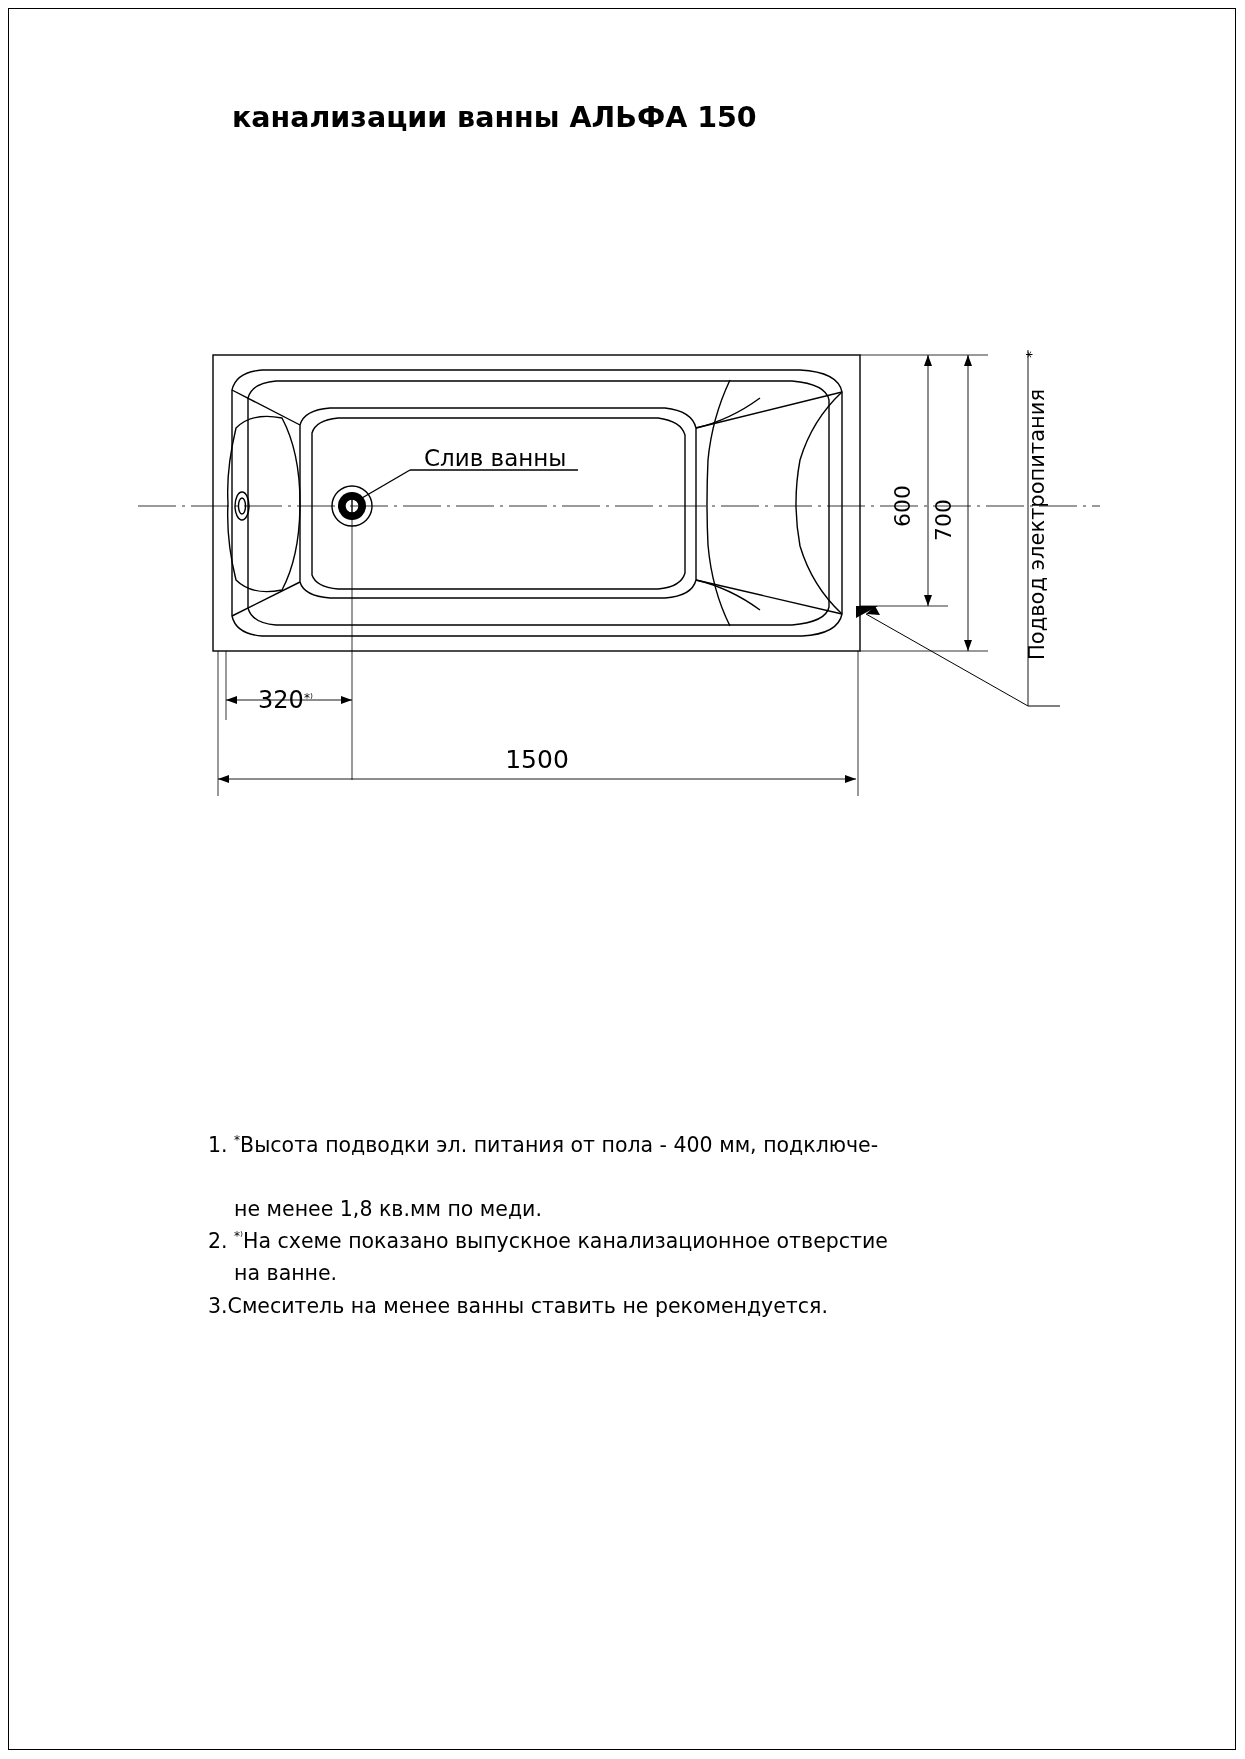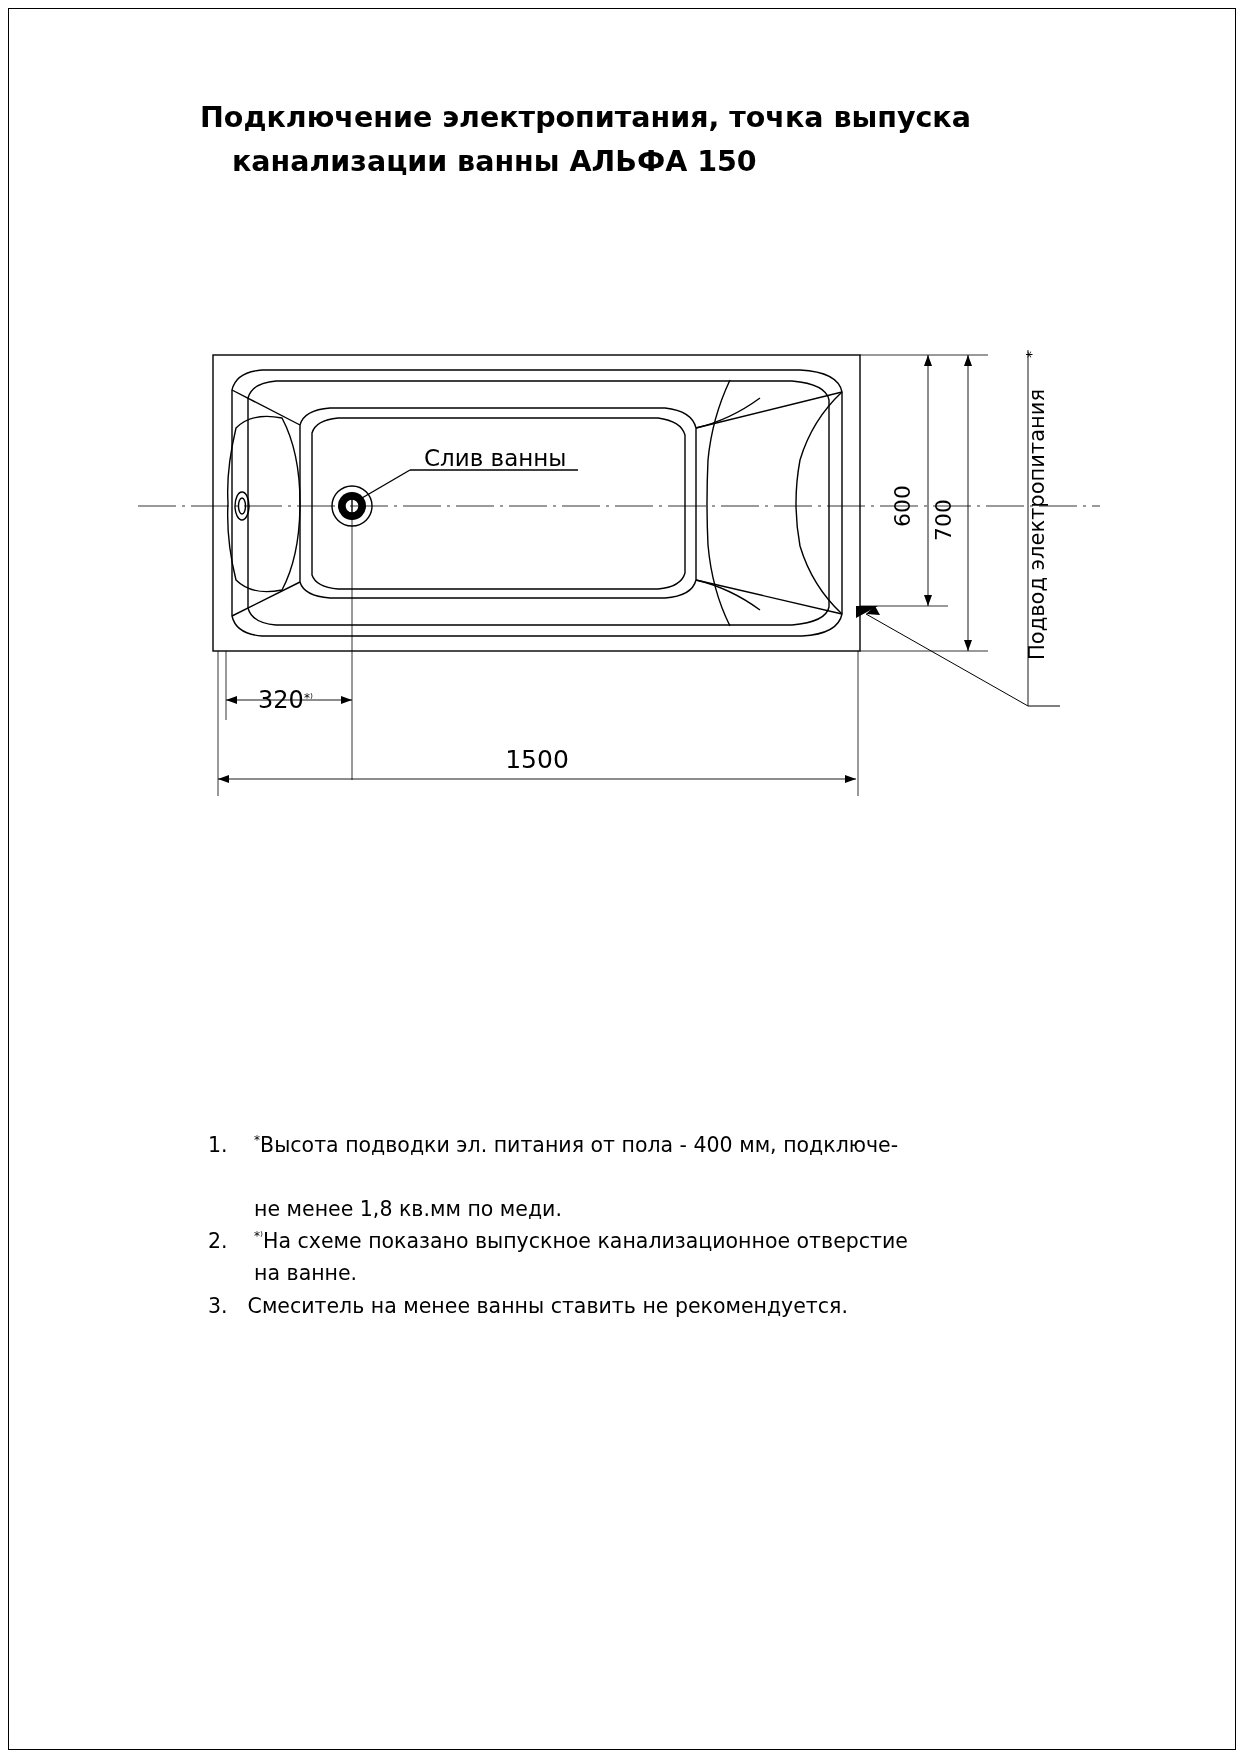--- a/index.html
+++ b/index.html
@@ -56,36 +56,34 @@
     display: flex;
     align-items: flex-start;
     margin-bottom: 1px;
   }
   .note-num {
     flex: 0 0 auto;
     white-space: pre;
   }
   .note-body {
     flex: 1 1 auto;
-    margin-left: 20px;
   }
   .sup {
     font-size: 12px;
     vertical-align: super;
   }
   .note3 { margin-top: 0px; }
   .note3 .note-num { }
 </style>
 </head>
 <body>
 
 <div class="page-frame"></div>
 
 <div class="title">
-  <span>Подключение электропитания,  точка выпуска</span>
   <span class="line2">канализации ванны АЛЬФА 150</span>
 </div>
 
 <svg class="drawing" viewBox="0 0 1245 1759" xmlns="http://www.w3.org/2000/svg">
   <g fill="none" stroke="#000000" stroke-width="1.4">
 
     <rect x="213" y="355" width="647" height="296"></rect>
 
     <path d="M232 390 Q236 372 262 370 L800 370 Q838 372 842 392 L842 614 Q838 634 802 636 L262 636 Q236 634 232 616 Z"></path>
 

